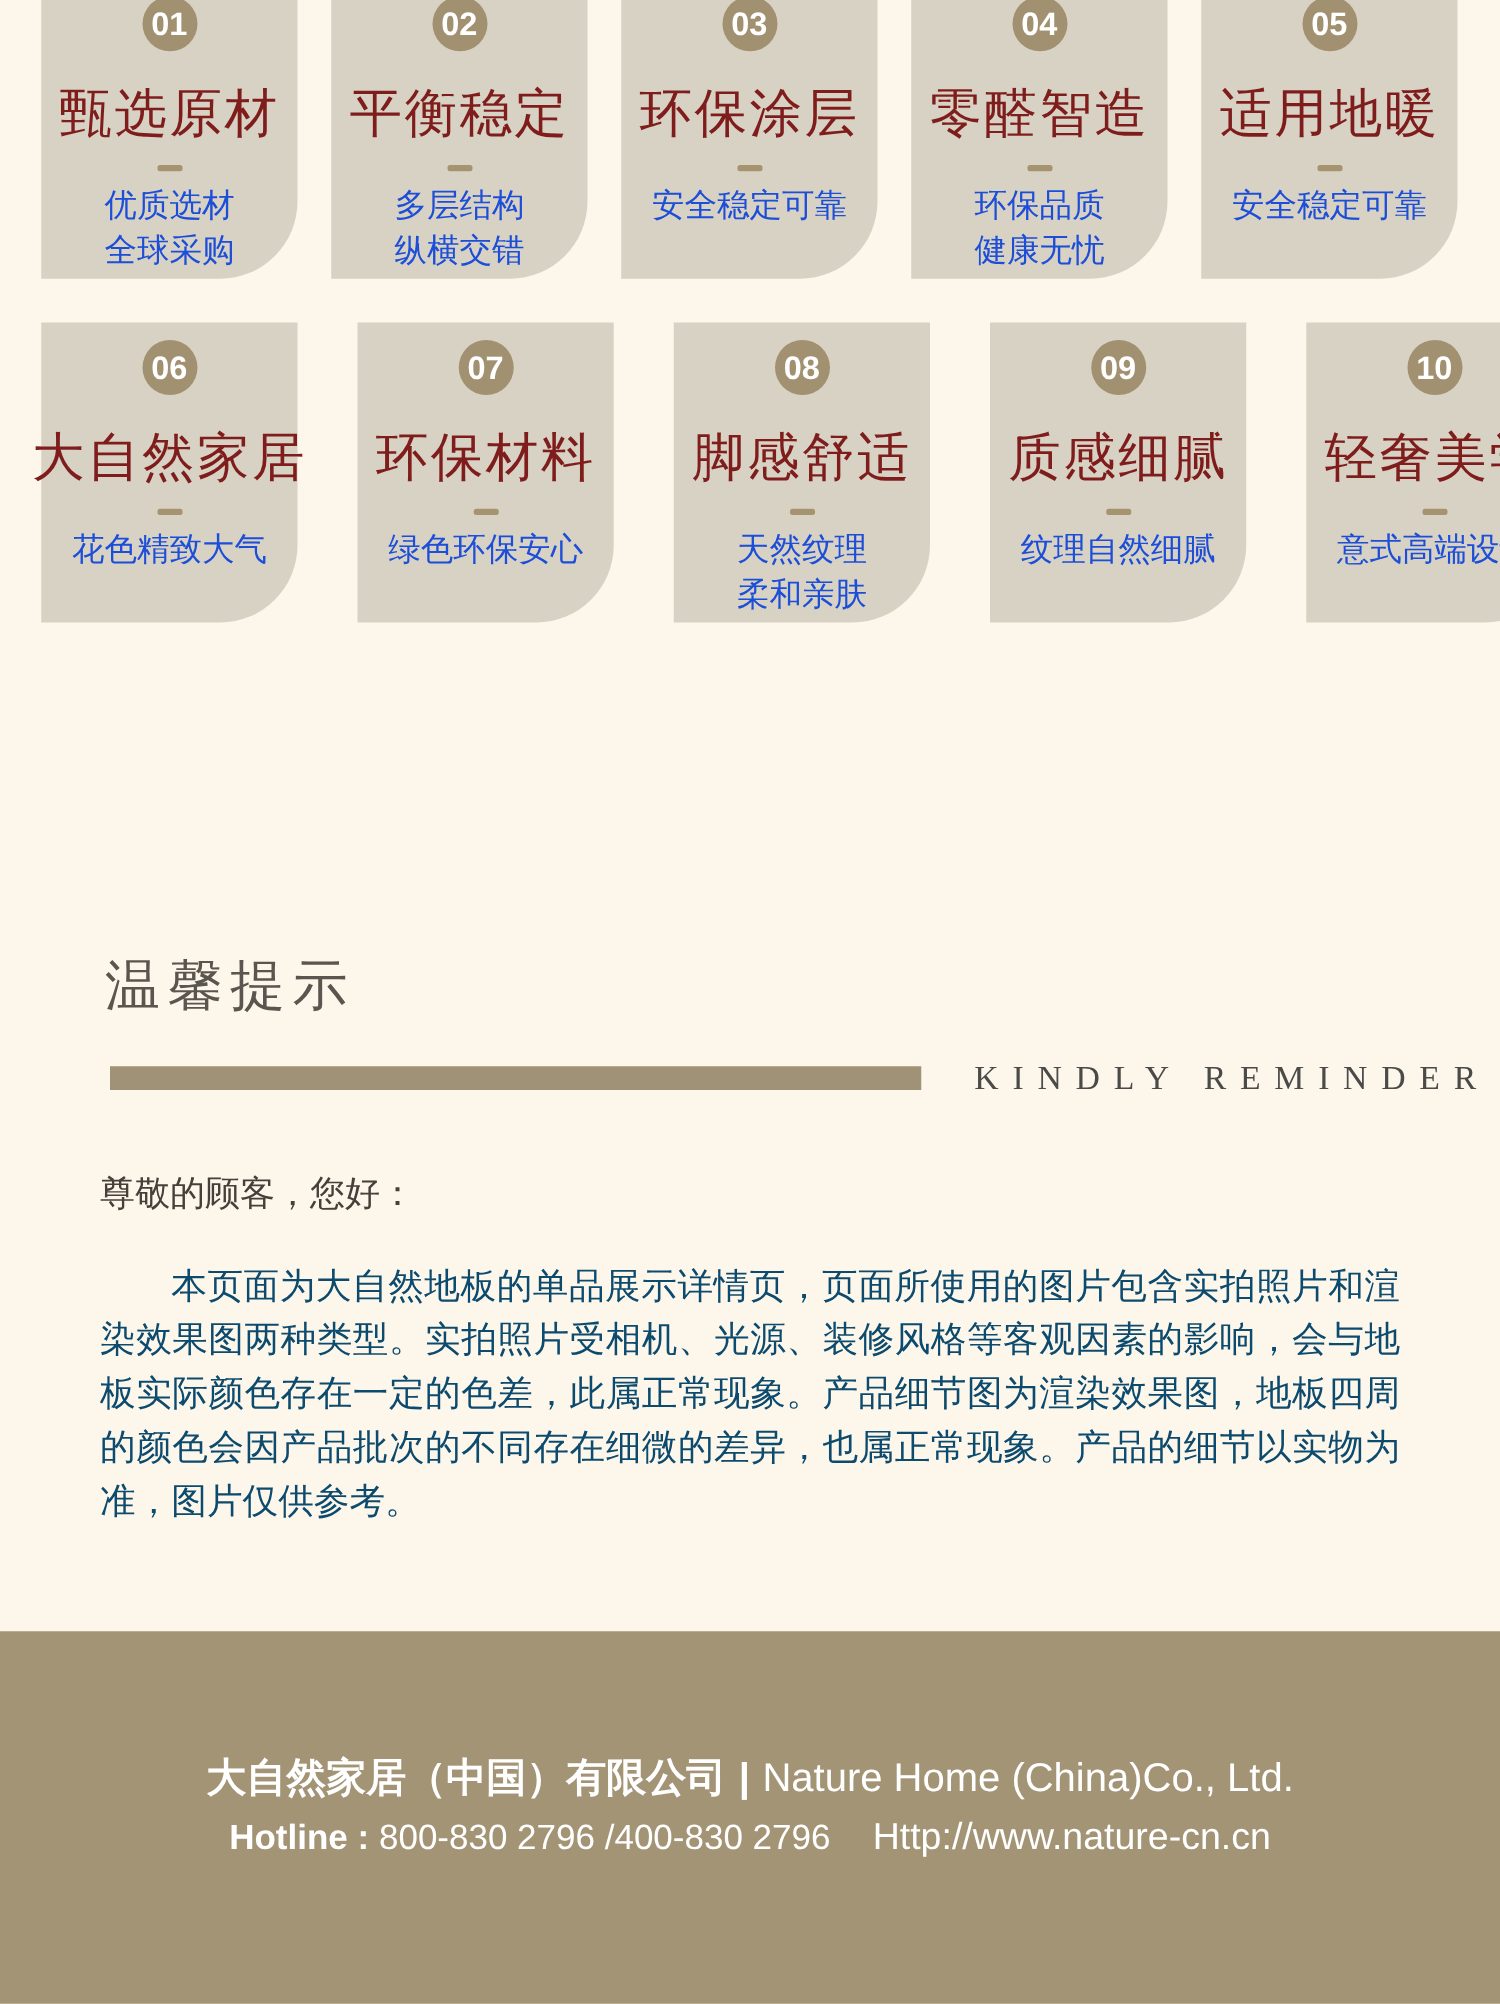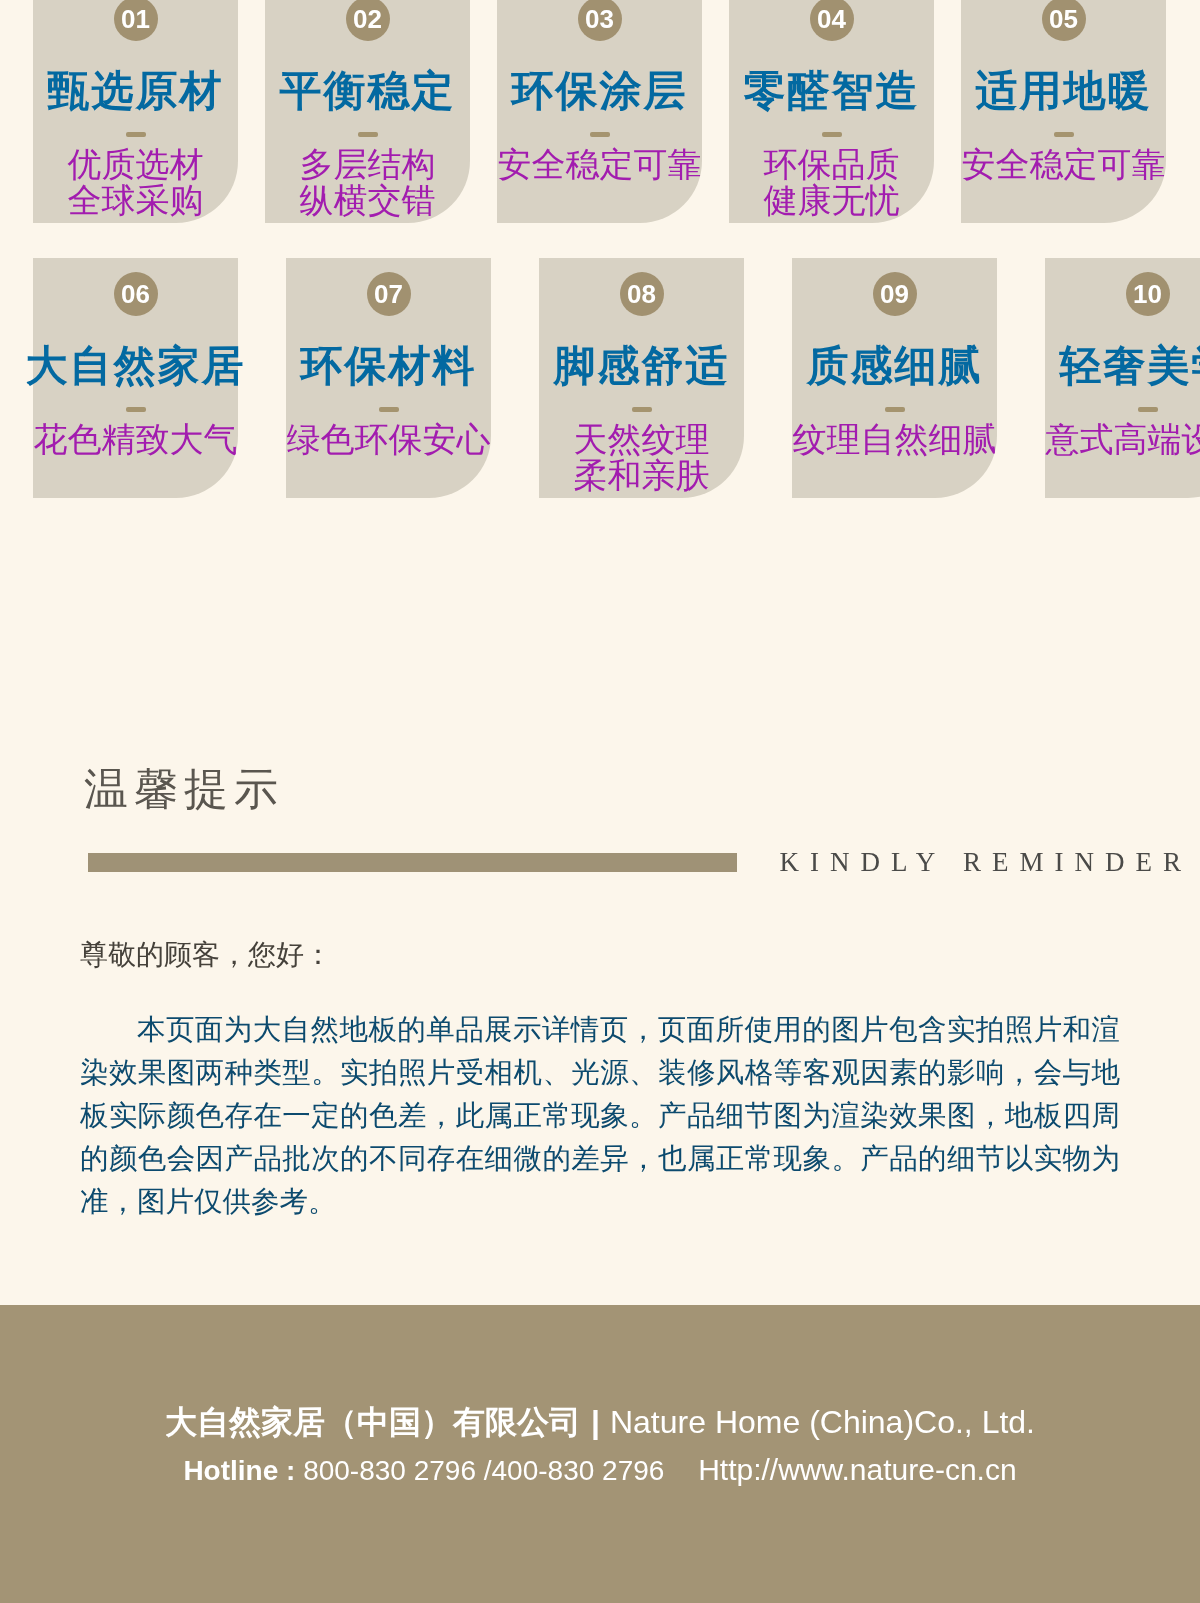--- a/index.html
+++ b/index.html
@@ -24,30 +24,30 @@
     flex:0 0 auto;
   }
   .badge{
     margin-top:14px;width:44px;height:44px;border-radius:50%;
     background:#a19170;color:#ffffff;
     font-size:26px;font-weight:bold;
     display:flex;align-items:center;justify-content:center;
   }
   .card-title{
     margin-top:22px;
-    font-size:42px;font-weight:bold;color:#0369a1;
+    font-size:42px;font-weight:normal;color:#7f1d1d;
     letter-spacing:2px;white-space:nowrap;
   }
   .card-dash{
     margin-top:13px;width:20px;height:5px;border-radius:2px;
     background:#a5946f;
   }
   .card-sub{
     margin-top:9px;
-    font-size:34px;line-height:36px;color:#a21caf;
+    font-size:26px;line-height:36px;color:#1d4ed8;
     text-align:center;white-space:pre-line;
   }
   
   .reminder-heading{
     margin:265px 0 0 84px;
     font-size:44px;line-height:52px;font-weight:300;
     color:#5a564f;letter-spacing:6px;
   }
   .bar-row{
     margin-top:32px;

